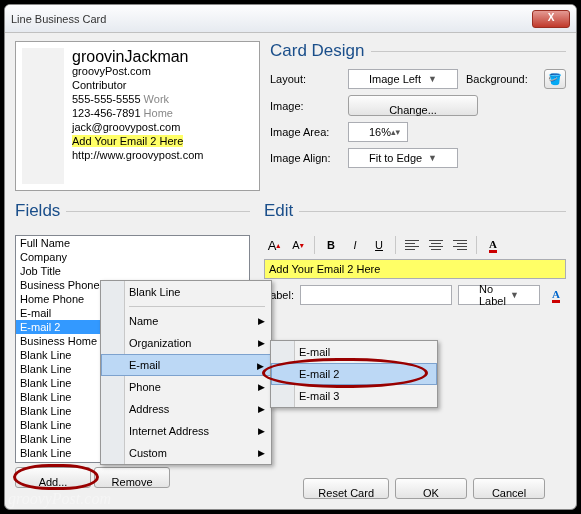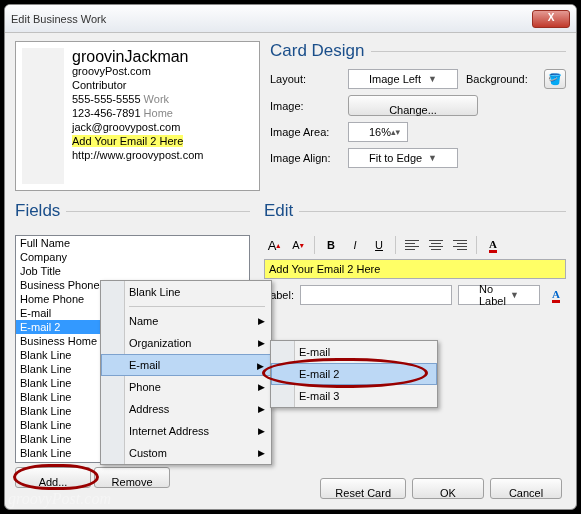--- a/index.html
+++ b/index.html
@@ -42,31 +42,31 @@
 .labelrow input { flex: 1; height: 20px; border: 1px solid #abadb3; padding: 2px 4px; }
 .menu { position: absolute; background: #f2f2f2; border: 1px solid #979797; box-shadow: 2px 2px 4px rgba(0,0,0,.3); }
 .menu .mi { padding: 3px 24px 3px 28px; line-height: 16px; position: relative; white-space: nowrap; }
 .menu .mi.hov { background: #bcd8f5; border: 1px solid #7da2ce; padding: 2px 23px 2px 27px; }
 .menu .mi .sub { position: absolute; right: 6px; top: 3px; font-size: 9px; }
 .menu .sep { height: 1px; background: #c8c8c8; margin: 3px 6px 3px 28px; }
 .menu .gutter { position:absolute; left:0; top:0; bottom:0; width:24px; background:#e8ebee; border-right:1px solid #c8c8c8; }
 .submenu { left: 270px; top: 340px; width: 168px; }
 .mainmenu { left: 100px; top: 280px; width: 172px; }
 .ring2 { position: absolute; border: 3px solid #990000; border-radius: 50%/55%; left: 262px; top: 358px; width: 166px; height: 30px; pointer-events: none; z-index: 50; }
-.bottom { position: absolute; bottom: 10px; right: 14px; display: flex; gap: 6px; }
+.bottom { position: absolute; bottom: 10px; right: 31px; display: flex; gap: 6px; }
 .watermark { position: absolute; left: 8px; bottom: 6px; color: rgba(255,255,255,.35); font-style: italic; font-size: 16px; font-family: Georgia, serif; z-index: 100; }
 .alignglyph { display:inline-block; width:14px; }
 .alignglyph span { display:block; height:1px; background:#444; margin:2px 0; }
 </style>
 </head>
 <body>
 
 <div class="window">
   <div class="titlebar">
-    <span>Edit Business Work</span>
+    <span>Line Business Card</span>
     <div class="closebtn">X</div>
   </div>
   <div class="content">
     <div class="toprow">
       <div class="preview">
         <div class="grey"></div>
         <div class="name">groovinJackman</div>
         <div>groovyPost.com</div>
         <div>Contributor</div>
         <div><span>555-555-5555</span> <span class="subtle">Work</span></div>

